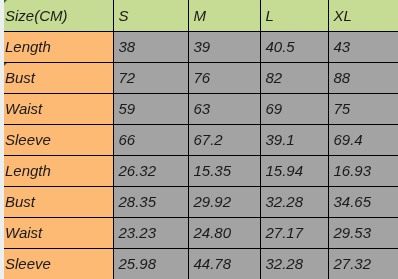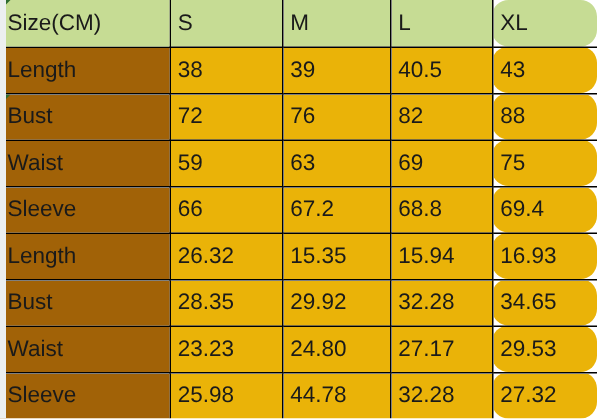--- a/index.html
+++ b/index.html
@@ -34,52 +34,53 @@
     pointer-events: none;
   }
 
   table.chart {
     border-collapse: collapse;
     table-layout: fixed;
     width: 398px;
     height: 279px;
     margin: 0;
     padding: 0;
+    font-style: italic;
   }
 
   table.chart col.c-label { width: 113px; }
   table.chart col.c-s     { width: 75px; }
   table.chart col.c-m     { width: 72px; }
   table.chart col.c-l     { width: 68px; }
   table.chart col.c-xl    { width: 70px; }
 
   table.chart td {
     height: 27.9px;
     border-top: 1.4px solid #000000;
     border-bottom: 1.4px solid #000000;
     border-right: 1.4px solid #000000;
     padding: 0 0 0 5px;
     font-size: 15px;
     line-height: 1;
     color: #1a1a1a;
     vertical-align: middle;
     white-space: nowrap;
     overflow: hidden;
-    background: #eab308;
+    background: #a3a3a3;
     box-sizing: border-box;
   }
 
   
   table.chart tr:first-child td { border-top: none; }
   table.chart tr:last-child  td { border-bottom: none; }
-  table.chart td:last-child      { border-right: none; border-radius: 11px; }
+  table.chart td:last-child      { border-right: none; }
 
   
   table.chart td.label {
-    background: #a16207;
+    background: #fdba74;
     border-right: 1.4px solid #000000;
     position: relative;
   }
 
   
   table.chart tr.header td {
     background: #c6dc94;
   }
 
   
@@ -145,21 +146,21 @@
         <td>59</td>
         <td>63</td>
         <td>69</td>
         <td>75</td>
       </tr>
 
       <tr>
         <td class="label">Sleeve</td>
         <td>66</td>
         <td>67.2</td>
-        <td>68.8</td>
+        <td>39.1</td>
         <td>69.4</td>
       </tr>
 
 
       <tr>
         <td class="label">Length</td>
         <td>26.32</td>
         <td>15.35</td>
         <td>15.94</td>
         <td>16.93</td>

